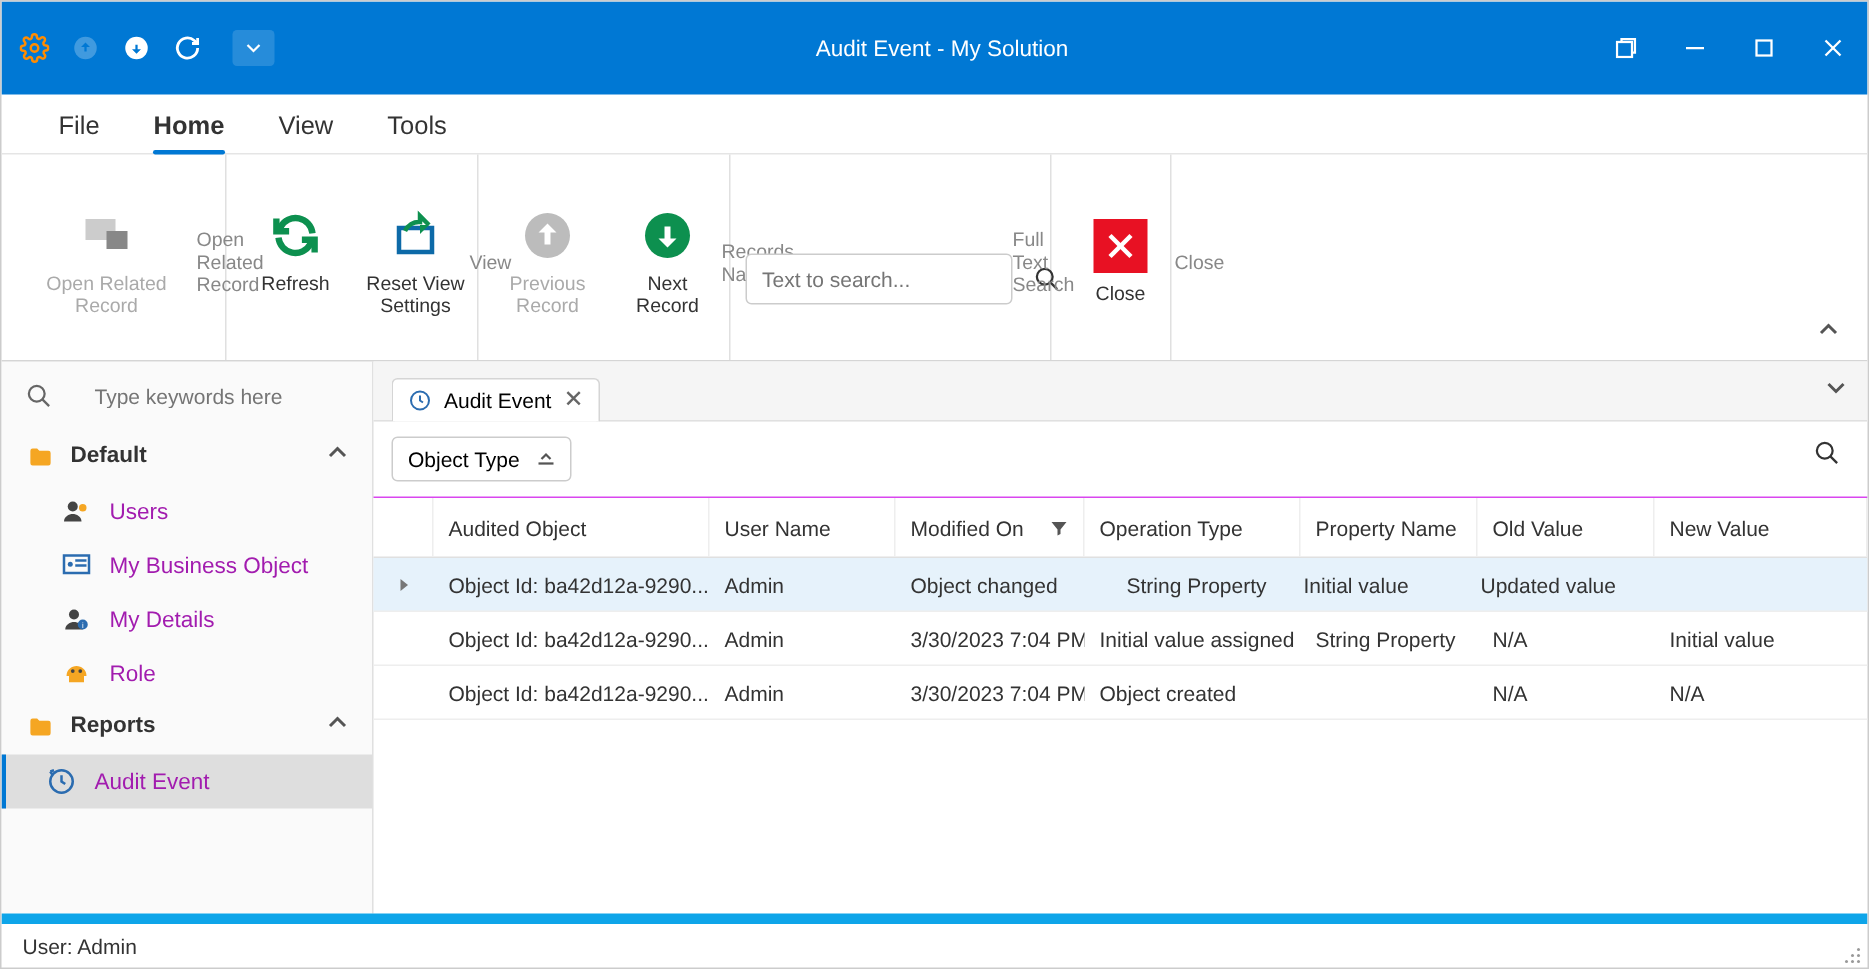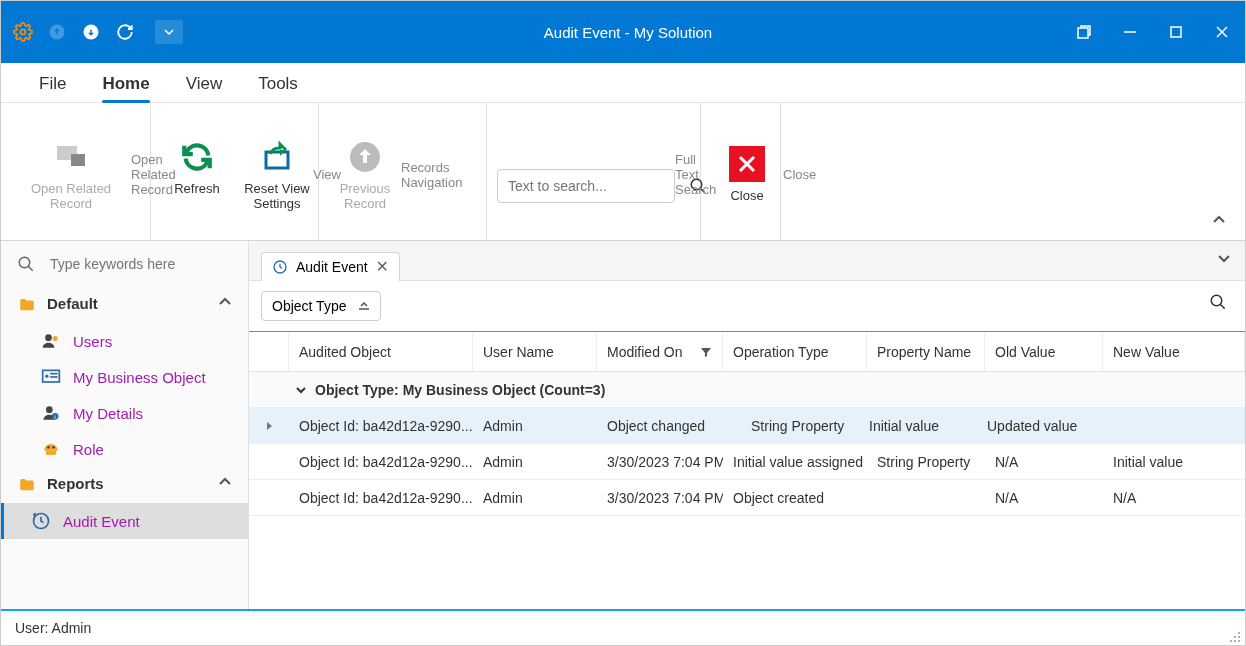--- a/index.html
+++ b/index.html
@@ -40,21 +40,21 @@
   .rg-search { width: 190px; }
 
   
   .close-btn-icon { width: 36px; height: 36px; background:#e81123; display:flex; align-items:center; justify-content:center; }
 
   
   .body-row { flex:1; display:flex; min-height:0; }
 
   
   .sidebar { width: 248px; border-right: 1px solid #e0e0e0; background:#fafafa; display:flex; flex-direction:column;}
-  .sb-search { height: 46px; display:flex; align-items:center; padding:0 16px; gap: 15px; }
+  .sb-search { height: 46px; display:flex; align-items:center; padding:0 16px; gap: 28px; }
   .sb-search input { border:none; outline:none; background:transparent; font-size:14px; color:#888; flex:1;}
   .sb-group-head { display:flex; align-items:flex-start; padding: 8px 16px; font-weight:600; font-size:15px; color:#333; gap: 10px; }
   .sb-group-head .chev { margin-left:auto; color:#555;}
   .sb-item { display:flex; align-items:center; padding: 8px 16px 8px 40px; gap: 12px; font-size:15px; color:#a21caf;}
   .sb-item-active { background:#dedede; border-left: 3px solid #0078d4; padding-left: 27px;}
   .sb-icon { width:20px; height:20px; display:inline-flex; align-items:center; justify-content:center;}
   .folder-icon svg { width: 18px; height: 18px; }
 
   
   .content { flex:1; display:flex; flex-direction:column; min-width: 0; }
@@ -79,21 +79,21 @@
   .col-5 { width: 118px; }
   .col-6 { width: 118px; }
   .col-7 { flex: 1; }
   .group-row { display:flex; align-items:center; height: 36px; background: #fafafa; border-bottom:1px solid #eee; padding-left: 46px; gap: 8px; font-size:14px; font-weight:600; color:#333;}
   .datarow { display:flex; height: 36px; align-items:center; border-bottom:1px solid #eee; font-size:14px; color:#333; }
   .td { padding: 0 10px; height:100%; display:flex; align-items:center; white-space:nowrap; overflow:hidden; text-overflow:ellipsis; }
   .row-selected { background: #e6f2fb; }
   .expand-cell { width: 40px; display:flex; align-items:center; justify-content:center; color:#666;}
 
   
-  .statusbar { height: 36px; border-top: 2px solid #0ea5e9; display:flex; align-items:center; padding: 0 14px; font-size:14px; color:#333; position:relative; }
+  .statusbar { height: 36px; border-top: 7px solid #0ea5e9; display:flex; align-items:center; padding: 0 14px; font-size:14px; color:#333; position:relative; }
   .resize-grip { position:absolute; right:4px; bottom:2px; color:#aaa; }
 
   svg { display:block; }
 </style>
 </head>
 <body>
 
 <div class="titlebar">
   <div class="titlebar-top">
     <div class="tb-left">
@@ -209,20 +209,29 @@
   <div class="ribbon-group" style="width:168px">
     <div class="rg-buttons">
       <div class="rg-btn rg-btn-disabled">
         <span class="rg-btn-icon">
           <svg width="34" height="34" viewBox="0 0 34 34">
               <circle cx="17" cy="17" r="15" fill="#bcbcbc"></circle>
               <path d="M17 9l-6 6h4v8h4v-8h4z" fill="#fff"></path>
             </svg>
         </span>
         <span>Previous Record</span>
+      </div>
+      <div class="rg-btn">
+        <span class="rg-btn-icon">
+          <svg width="34" height="34" viewBox="0 0 34 34">
+              <circle cx="17" cy="17" r="15" fill="#0d904f"></circle>
+              <path d="M17 25l6-6h-4v-8h-4v8h-4z" fill="#fff"></path>
+            </svg>
+        </span>
+        <span>Next Record</span>
       </div>
     </div>
     <div class="rg-label">Records Navigation</div>
   </div>
 
   <div class="ribbon-group rg-search" style="width:214px">
     <div class="rg-buttons" style="align-items:center">
       <div class="fts-box">
         <input class="fts-input" placeholder="Text to search..." style="">
         <span>
@@ -414,28 +423,20 @@
             <span>Property Name</span>
           </div>
         <div class="th col-6">
             <span>Old Value</span>
           </div>
         <div class="th col-7">
             <span>New Value</span>
           </div>
       </div>
 
-      <div class="group-row">
-        <span>
-          <svg width="12" height="12" viewBox="0 0 12 12">
-              <path d="M2 4l4 4 4-4" stroke="#333" stroke-width="2" fill="none"></path>
-            </svg>
-        </span>
-        <span>Object Type: My Business Object (Count=3)</span>
-      </div>
 
       <div class="datarow row-selected">
         <div class="expand-cell col-0">
           <svg width="10" height="10" viewBox="0 0 10 10">
               <path d="M3 1l5 4-5 4z" fill="#777"></path>
             </svg>
         </div>
         <div class="td col-1">Object Id: ba42d12a-9290...</div>
         <div class="td col-2">Admin</div>
         <div class="td col-4">Object changed</div>

